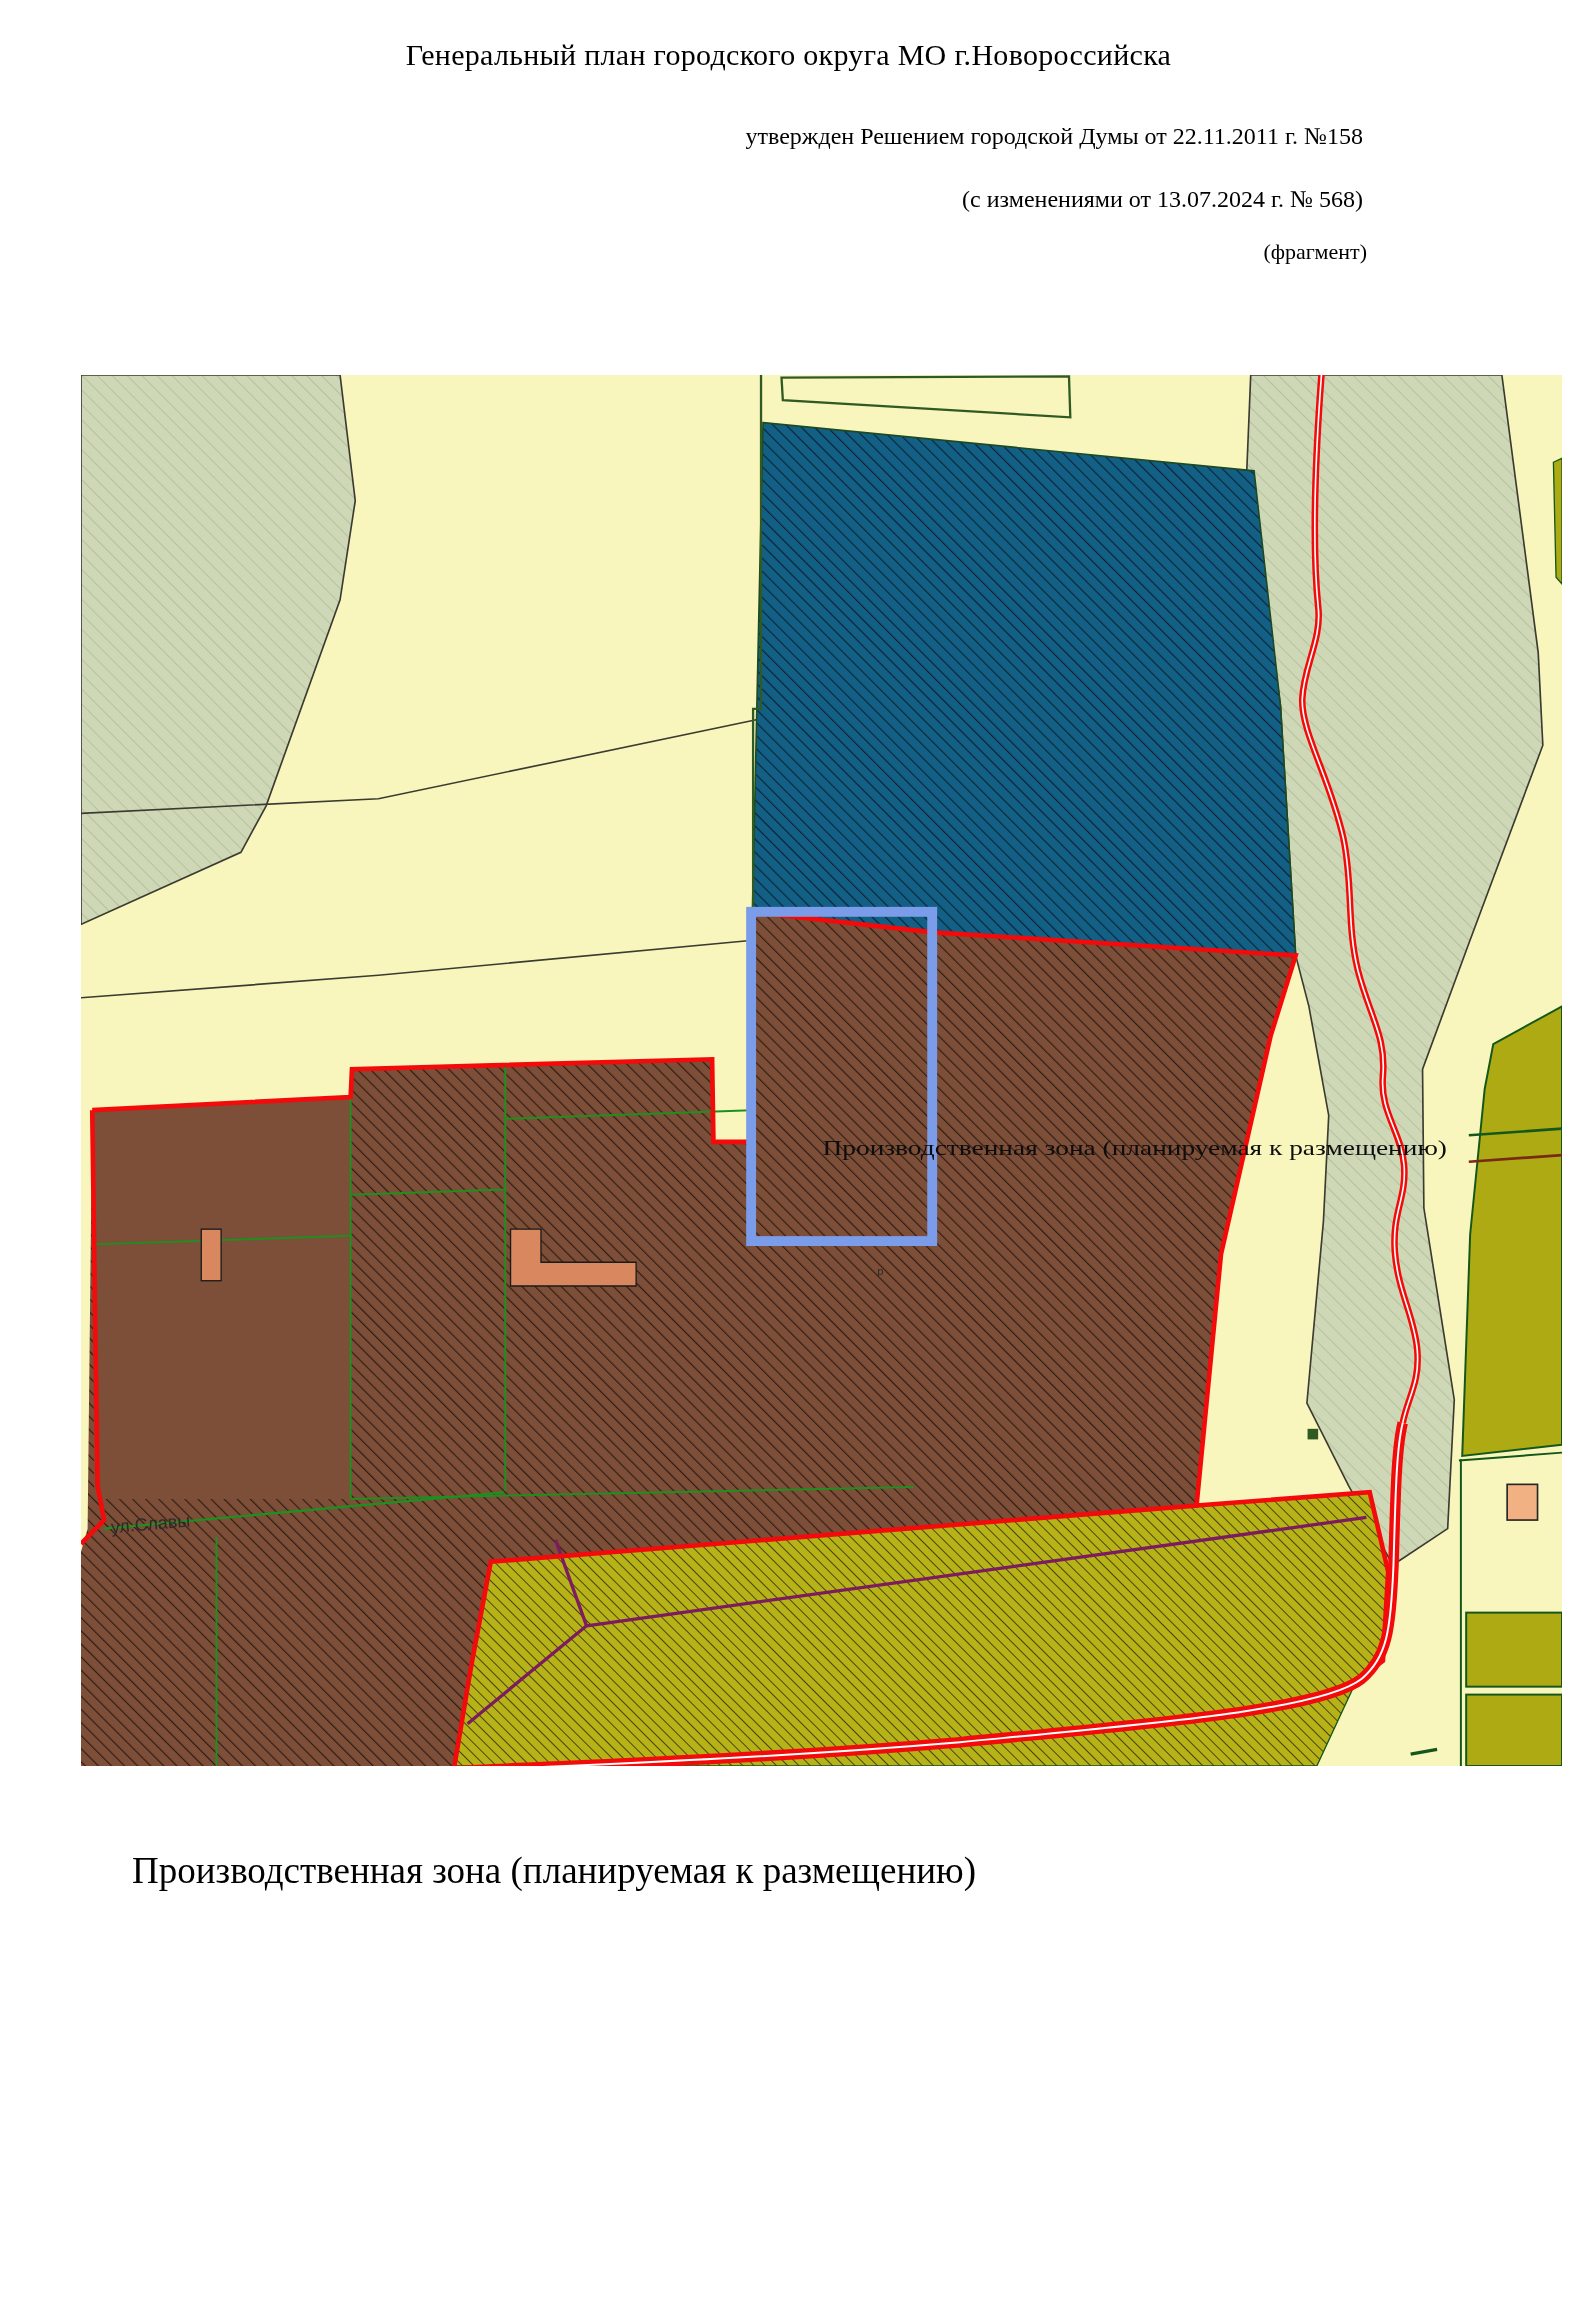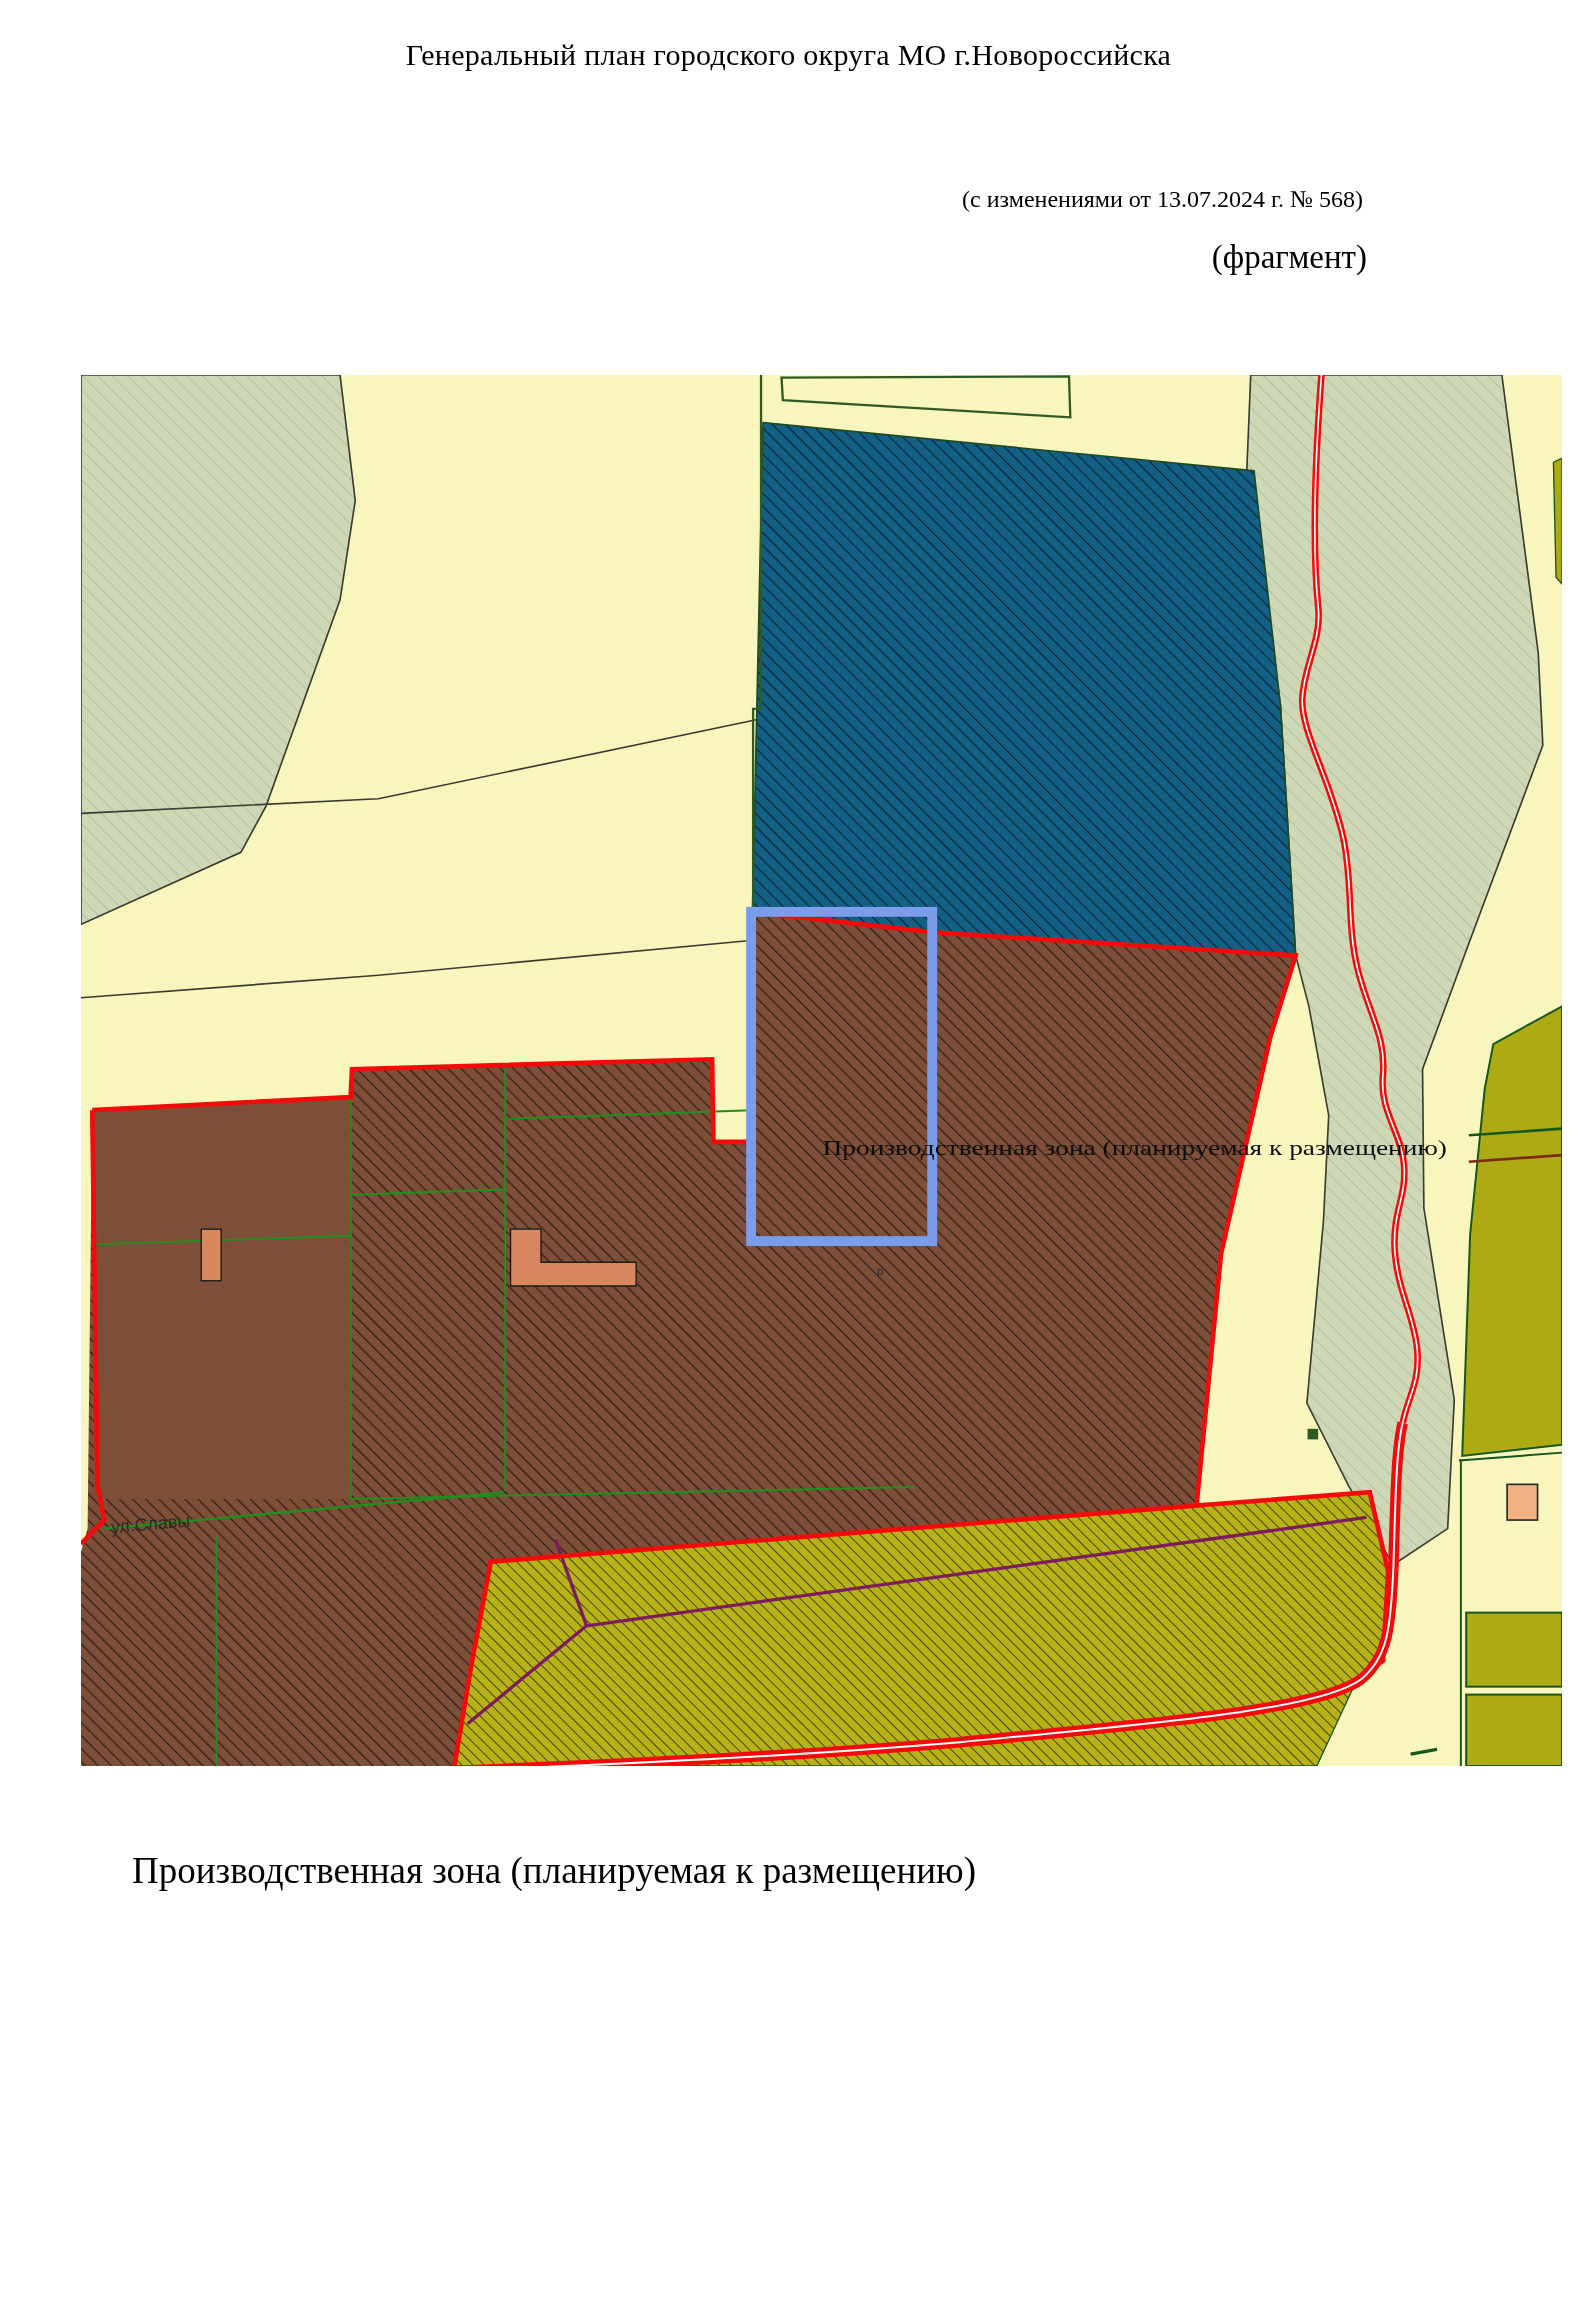--- a/index.html
+++ b/index.html
@@ -9,21 +9,21 @@
   }
   .doc-title{
     position:absolute;top:38px;left:0;width:100%;text-align:center;
     font-size:30px;letter-spacing:0.3px;
   }
   .doc-sub{
     position:absolute;right:214px;font-size:24px;text-align:right;white-space:nowrap;
   }
   .sub-approval{top:123px;}
   .sub-amendment{top:186px;}
-  .sub-fragment{top:239px;font-size:33px;right:210px;}
+  .sub-fragment{top:239px;font-size:22px;right:210px;}
   .map-wrap{
     position:absolute;left:81px;top:375px;width:1481px;height:1391px;
   }
   .map-wrap svg{display:block;width:100%;height:100%;}
   .caption{
     position:absolute;top:1849px;left:132px;font-size:37px;white-space:nowrap;
     font-family:"Liberation Serif",serif;
   }
   .map-overlay-text{
     font-family:"Liberation Serif",serif;
@@ -33,20 +33,21 @@
     font-family:"Liberation Sans",sans-serif;
     fill:#2a2a2a;
   }
 </style>
 </head>
 <body>
 
 <div class="page">
 
   <div class="doc-title">Генеральный план городского округа МО г.Новороссийска</div>
+  <div class="doc-sub sub-approval">утвержден Решением городской Думы от 22.11.2011 г. №158</div>
   <div class="doc-sub sub-amendment">(с изменениями от 13.07.2024 г. № 568)</div>
   <div class="doc-sub sub-fragment">(фрагмент)</div>
 
   <div class="map-wrap">
     <svg viewBox="0 0 2241 2104" preserveAspectRatio="none">
       <defs>
         <pattern id="pSage" width="16" height="16" patternUnits="userSpaceOnUse" patternTransform="rotate(-45)">
           <rect width="16" height="16" fill="#cfd8b6"></rect>
           <line x1="0" y1="0" x2="0" y2="16" stroke="#b4c19c" stroke-width="3"></line>
         </pattern>

